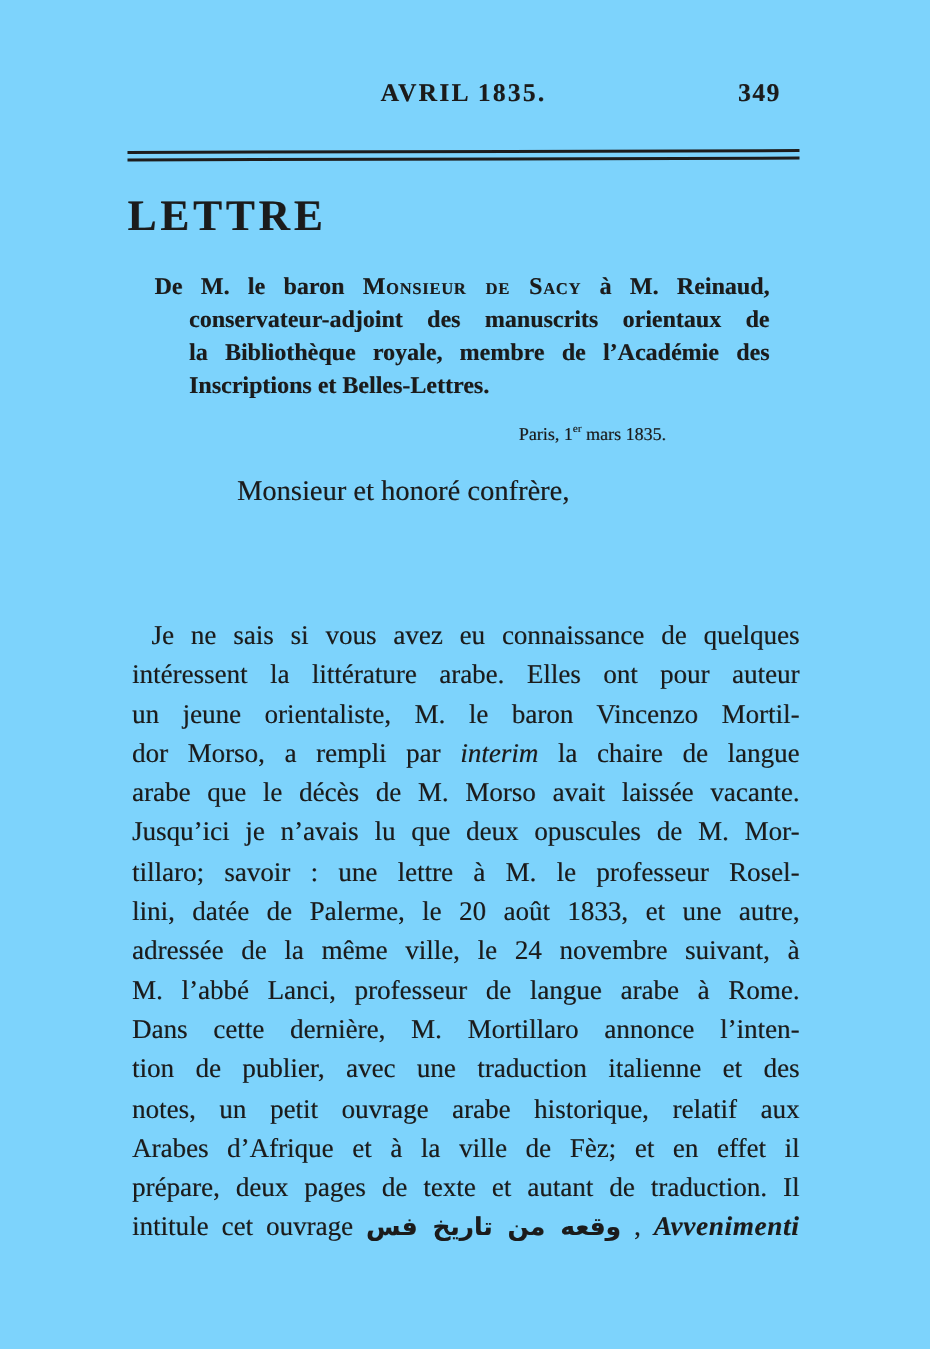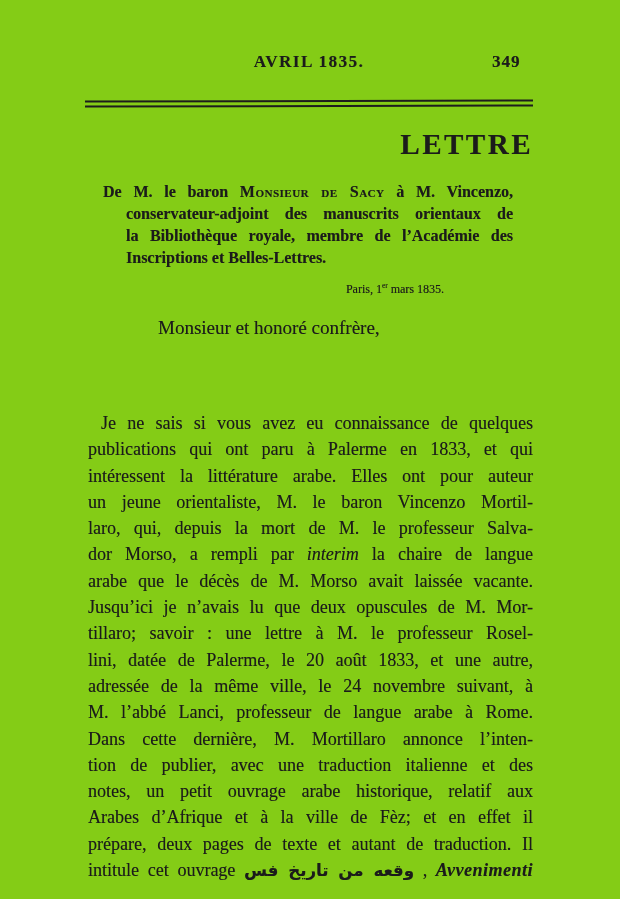--- a/index.html
+++ b/index.html
@@ -1,20 +1,20 @@
 <!DOCTYPE html>
 <html><head>
 <meta charset="utf-8">
 <style>
   html, body { margin: 0; padding: 0; background: #ffffff; }
   .page {
     position: relative;
     width: 620px;
     height: 899px;
-    background: #84cc16;
+    background: #7dd3fc;
     color: #1b1b1b;
     font-family: "Liberation Serif", "DejaVu Serif", serif;
     overflow: hidden;
     text-shadow: 0.3px 0.2px 0 rgba(25,25,25,0.45);
   }
 
   
   .running-header {
     position: absolute;
     top: 52px; left: 85px; width: 448px;
@@ -38,21 +38,21 @@
     transform: rotate(-0.15deg);
   }
   .rule-line { height: 0; border-top: 2.6px solid #1d1d1d; margin-bottom: 2.8px; }
   .rule-line.bottom { border-top-width: 2px; }
 
   
   .letter-title {
     position: absolute;
     top: 128px; left: 85px; width: 448px;
     margin: 0;
-    text-align: right;
+    text-align: left;
     font-weight: bold;
     font-size: 29px;
     letter-spacing: 2.5px;
   }
 
   
   .recipient {
     position: absolute;
     top: 181px; left: 103px; width: 410px;
     font-weight: bold;
@@ -117,38 +117,36 @@
   <div class="page-number">349</div>
 
   <div class="double-rule">
     <div class="rule-line top"></div>
     <div class="rule-line bottom"></div>
   </div>
 
   <h1 class="letter-title">LETTRE</h1>
 
   <div class="recipient" id="recipient-lines">
-      <div class="tline first-line"><span class="seg-normal">De M. le baron </span><span class="seg-smallcaps">Monsieur de Sacy</span><span class="seg-normal"> à M. Vincenzo,</span></div>
+      <div class="tline first-line"><span class="seg-normal">De M. le baron </span><span class="seg-smallcaps">Monsieur de Sacy</span><span class="seg-normal"> à M. Reinaud,</span></div>
       <div class="tline"><span class="seg-normal">conservateur-adjoint des manuscrits orientaux de</span></div>
       <div class="tline"><span class="seg-normal">la Bibliothèque royale, membre de l’Académie des</span></div>
       <div class="tline flush-last"><span class="seg-normal">Inscriptions et Belles-Lettres.</span></div>
     </div>
 
   <div class="dateline">
     <span>Paris, 1</span><sup>er</sup><span> mars 1835.</span>
   </div>
 
   <div class="salutation">Monsieur et honoré confrère,</div>
 
   <div class="body-text" id="body-lines">
       <div class="tline indent"><span class="seg-normal">Je ne sais si vous avez eu connaissance de quelques</span></div>
-      <div class="tline"><span class="seg-normal">publications qui ont paru à Palerme en 1833, et qui</span></div>
       <div class="tline"><span class="seg-normal">intéressent la littérature arabe. Elles ont pour auteur</span></div>
       <div class="tline"><span class="seg-normal">un jeune orientaliste, M. le baron Vincenzo Mortil-</span></div>
-      <div class="tline"><span class="seg-normal">laro, qui, depuis la mort de M. le professeur Salva-</span></div>
       <div class="tline"><span class="seg-normal">dor Morso, a rempli par </span><span class="seg-italic">interim</span><span class="seg-normal"> la chaire de langue</span></div>
       <div class="tline"><span class="seg-normal">arabe que le décès de M. Morso avait laissée vacante.</span></div>
       <div class="tline"><span class="seg-normal">Jusqu’ici je n’avais lu que deux opuscules de M. Mor-</span></div>
       <div class="tline"><span class="seg-normal">tillaro; savoir : une lettre à M. le professeur Rosel-</span></div>
       <div class="tline"><span class="seg-normal">lini, datée de Palerme, le 20 août 1833, et une autre,</span></div>
       <div class="tline"><span class="seg-normal">adressée de la même ville, le 24 novembre suivant, à</span></div>
       <div class="tline"><span class="seg-normal">M. l’abbé Lanci, professeur de langue arabe à Rome.</span></div>
       <div class="tline"><span class="seg-normal">Dans cette dernière, M. Mortillaro annonce l’inten-</span></div>
       <div class="tline"><span class="seg-normal">tion de publier, avec une traduction italienne et des</span></div>
       <div class="tline"><span class="seg-normal">notes, un petit ouvrage arabe historique, relatif aux</span></div>

